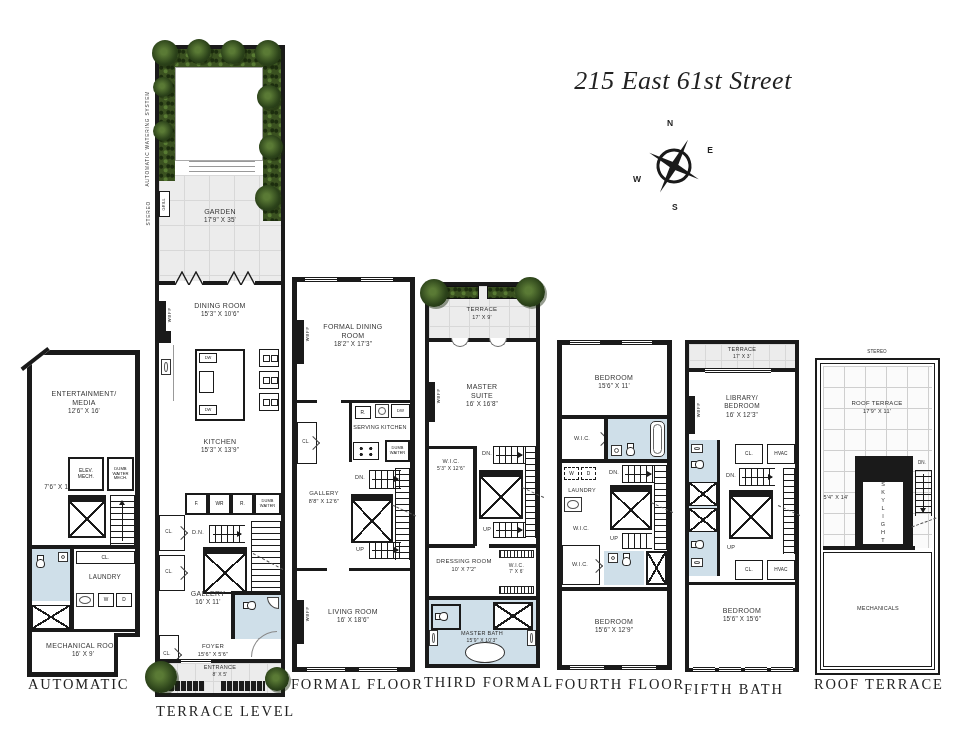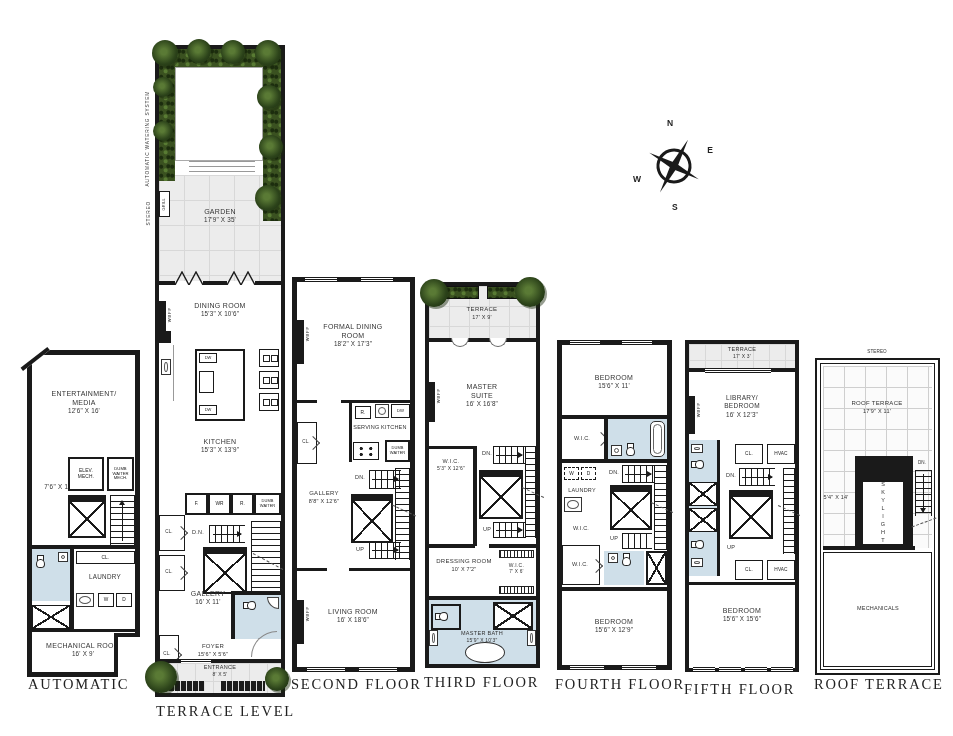--- a/index.html
+++ b/index.html
@@ -48,20 +48,21 @@
   .arr-d::after{content:"";position:absolute;bottom:-1px;left:-3px;width:0;height:0;border-top:5px solid #1a1a1a;border-left:3px solid transparent;border-right:3px solid transparent;}
   .floor-label{position:absolute;font-family:"Liberation Serif",serif;font-size:14.5px;letter-spacing:1.8px;color:#222;}
   .title{position:absolute;font-family:"Liberation Serif",serif;font-style:italic;font-size:26px;color:#222;letter-spacing:.5px;text-align:center;}
   .cl{position:absolute;font-size:8.5px;font-weight:bold;color:#222;}
 </style>
 </head>
 <body>
 
 <div class="canvas">
 
+  <div class="title" style="left:548px;top:66px;width:270px;">215 East 61st Street</div>
   <div class="abs" style="left:632px;top:118px;width:84px;height:94px;">
     <svg width="84" height="94" viewBox="0 0 84 94" style="position:absolute;left:0;top:0;">
       <g transform="rotate(28 42 48)">
         <circle cx="42" cy="48" r="16" fill="none" stroke="#1a1a1a" stroke-width="3"></circle>
         <polygon points="42,18 45.5,48 42,78 38.5,48" fill="#1a1a1a"></polygon>
         <polygon points="14,48 42,44.6 70,48 42,51.4" fill="#1a1a1a"></polygon>
       </g>
     </svg>
     <span class="cl" style="left:35px;top:0;">N</span>
     <span class="cl" style="right:3px;top:27px;">E</span>
@@ -257,21 +258,21 @@
     <div class="iw" style="left:52px;top:286px;width:61px;height:3px;"></div>
     <div class="rm" style="left:14px;top:325px;width:84px;">
       <div class="rn">LIVING ROOM</div>
       <div class="rd">16' x 18'6"</div>
     </div>
     <div class="iw" style="left:0;top:318px;width:7px;height:44px;"></div>
     <div class="vt" style="left:8px;top:324px;font-size:4.2px;">WBFP</div>
     <div class="winh" style="left:10px;bottom:-5px;width:38px;"></div>
     <div class="winh" style="left:62px;bottom:-5px;width:38px;"></div>
   </div>
-  <div class="floor-label" style="left:291px;top:676px;">SECOND FLOOR</div>
+  <div class="floor-label" style="left:291px;top:676px;">FORMAL FLOOR</div>
 
   <div class="plan b4" style="left:425px;top:282px;width:115px;height:386px;">
     <div class="grid-gray" style="left:0;top:0;width:107px;height:52px;background-size:20px 20px;"></div>
     <div class="hedge" style="left:16px;top:0;width:32px;height:11px;border:1px solid #111;"></div>
     <div class="hedge" style="left:58px;top:0;width:32px;height:11px;border:1px solid #111;"></div>
     <div class="plant" style="left:-9px;top:-7px;width:28px;height:28px;"></div>
     <div class="plant" style="left:86px;top:-9px;width:30px;height:30px;"></div>
     <div class="rm" style="left:20px;top:20px;width:66px;">
       <div class="rn" style="font-size:6px;">TERRACE</div>
       <div class="rd" style="font-size:5.5px;">17' x 9'</div>
@@ -320,21 +321,21 @@
       </div>
     <div class="xbox" style="left:64px;top:316px;width:40px;height:28px;"></div>
     <div class="rm" style="left:24px;top:344px;width:58px;">
       <div class="rn" style="font-size:5.5px;">MASTER BATH</div>
       <div class="rd" style="font-size:5px;">15'9" x 10'3"</div>
     </div>
     <div class="ovaltub" style="left:36px;top:356px;width:38px;height:19px;"></div>
     <div class="sinkb" style="left:0;top:344px;width:9px;height:16px;"></div>
     <div class="sinkb" style="left:98px;top:344px;width:9px;height:16px;"></div>
   </div>
-  <div class="floor-label" style="left:424px;top:674px;">THIRD FLOOR</div>
+  <div class="floor-label" style="left:424px;top:674px;">THIRD FORMAL</div>
 
   <div class="plan" style="left:557px;top:340px;width:115px;height:330px;">
     <div class="winh" style="left:8px;top:-5px;width:30px;"></div>
     <div class="winh" style="left:60px;top:-5px;width:30px;"></div>
     <div class="rm" style="left:16px;top:28px;width:72px;">
       <div class="rn">BEDROOM</div>
       <div class="rd">15'6" x 11'</div>
     </div>
     <div class="iw" style="left:0;top:70px;width:105px;height:4px;"></div>
     <div class="abs" style="left:0;top:74px;width:42px;height:40px;">
@@ -416,21 +417,21 @@
     <div class="iw" style="left:0;top:238px;width:106px;height:3px;"></div>
     <div class="rm" style="left:20px;top:262px;width:66px;">
       <div class="rn">BEDROOM</div>
       <div class="rd">15'6" x 15'6"</div>
     </div>
     <div class="winh" style="left:4px;bottom:-4px;width:22px;"></div>
     <div class="winh" style="left:30px;bottom:-4px;width:22px;"></div>
     <div class="winh" style="left:56px;bottom:-4px;width:22px;"></div>
     <div class="winh" style="left:82px;bottom:-4px;width:22px;"></div>
   </div>
-  <div class="floor-label" style="left:684px;top:681px;">FIFTH FLOOR</div>
+  <div class="floor-label" style="left:684px;top:681px;">FIFTH BATH</div>
 
   <div class="plan" style="left:815px;top:358px;width:125px;height:317px;border-width:2px;">
     <div class="lbl f4" style="left:40px;top:-11px;width:40px;">STEREO</div>
     <div class="abs" style="left:3px;top:3px;width:115px;height:307px;border:1px solid #1a1a1a;box-sizing:border-box;"></div>
     <div class="grid-white" style="left:6px;top:6px;width:109px;height:182px;"></div>
     <div class="rm" style="left:16px;top:40px;width:88px;">
       <div class="rn" style="font-size:6px;">ROOF TERRACE</div>
       <div class="rd" style="font-size:5.5px;">17'9" x 11'</div>
     </div>
     <div class="iw" style="left:38px;top:96px;width:58px;height:92px;"></div>

